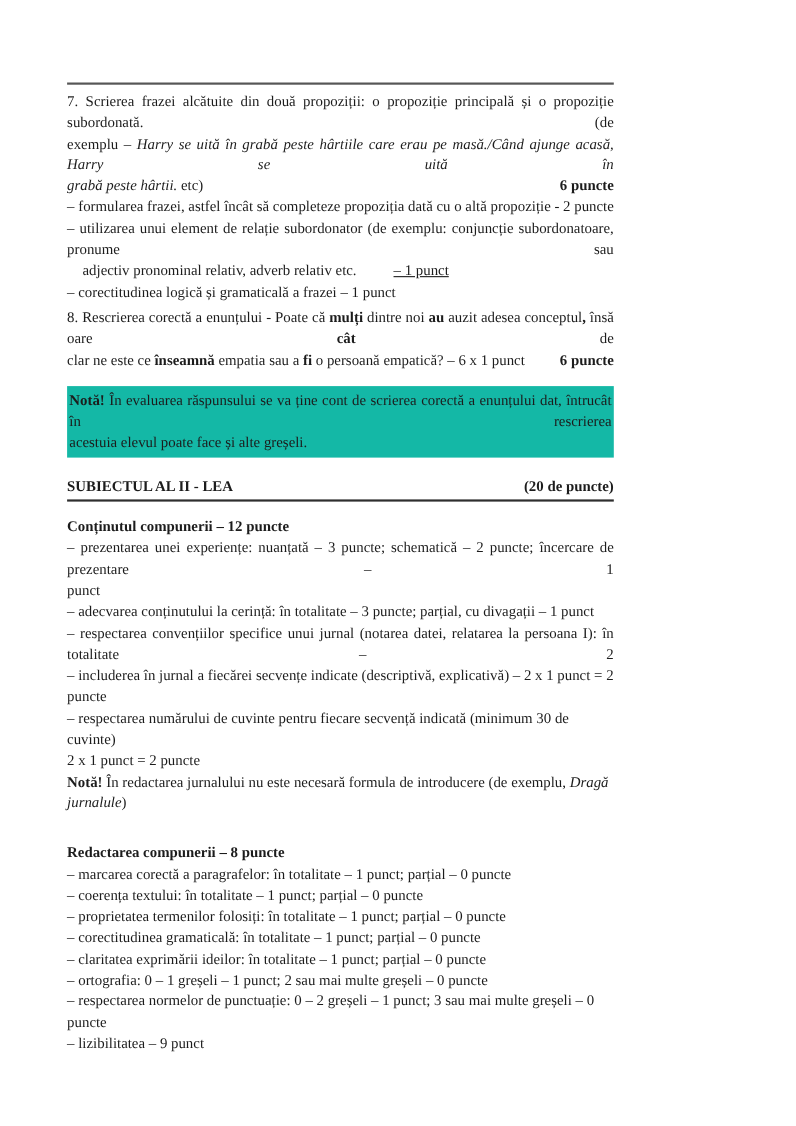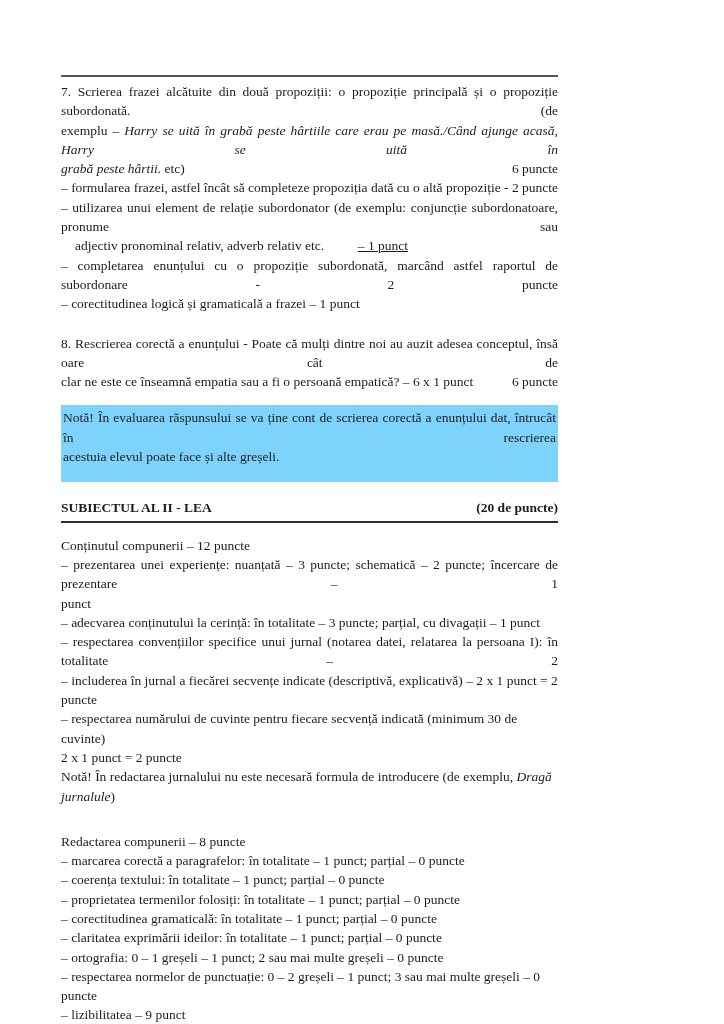--- a/index.html
+++ b/index.html
@@ -22,55 +22,54 @@
     border: none;
     border-top: 2px solid #565656;
     margin: 0;
     height: 0;
   }
   .block { margin: 0; }
   .line { min-height: 19.3px; }
   .line.fill { text-align: justify; text-align-last: justify; }
   .line.flexline { display: flex; justify-content: space-between; }
   .note-block {
-    background: #7dd3fc;
-    padding: 3px 2px 16px 2px;
+    background: #14b8a6;
+    padding: 3px 2px 4px 2px;
   }
   .heading-row {
     display: flex;
     justify-content: space-between;
     font-weight: bold;
     border-bottom: 2.5px solid #2e2e2e;
     padding-bottom: 3px;
   }
-  .b { font-weight: normal; }
+  .b { font-weight: bold; }
   .i { font-style: italic; }
 </style>
 </head>
 <body>
 
 <div class="page">
     <div class="rule"></div>
     <div class="block" style="margin-top: 5px;">
       <div class="line fill"><span><span>7. Scrierea frazei alcătuite din două propoziții: o propoziție principală și o propoziție subordonată. (de</span></span></div>
       <div class="line fill"><span><span>exemplu – </span><span class="i">Harry se uită în grabă peste hârtiile care erau pe masă./Când ajunge acasă, Harry se uită în</span></span></div>
       <div class="line flexline">
         <span><span class="i">grabă peste hârtii.</span><span> etc)</span></span>
         <span class="b">6 puncte</span>
       </div>
       <div class="line"><span><span>– formularea frazei, astfel încât să completeze propoziția dată cu o altă propoziție - 2 puncte</span></span></div>
       <div class="line fill"><span><span>– utilizarea unui element de relație subordonator (de exemplu: conjuncție subordonatoare, pronume sau</span></span></div>
       <div class="line flexline" style="padding-left: 14px; text-align: center;">
         <span><span>adjectiv pronominal relativ, adverb relativ etc.</span></span>
         <span style="margin-right: 150px; text-decoration: underline;">– 1 punct</span>
       </div>
-      <div class="line fill"><span><span>– completarea enunțului cu o propoziție subordonată, marcând astfel raportul de subordonare - 2 puncte</span></span></div>
       <div class="line"><span><span>– corectitudinea logică și gramaticală a frazei – 1 punct</span></span></div>
     </div>
-    <div class="block" style="margin-top: 20px;">
+    <div class="block" style="margin-top: 4px;">
       <div class="line fill"><span><span>8. Rescrierea corectă a enunțului - Poate că </span><span class="b">mulți</span><span> dintre noi </span><span class="b">au</span><span> auzit adesea conceptul</span><span class="b">,</span><span> însă oare </span><span class="b">cât</span><span> de</span></span></div>
       <div class="line flexline">
         <span><span>clar ne este ce </span><span class="b">înseamnă</span><span> empatia sau a </span><span class="b">fi</span><span> o persoană empatică? – 6 x 1 punct</span></span>
         <span class="b">6 puncte</span>
       </div>
     </div>
     <div class="block note-block" style="margin-top: 14px;">
       <div class="line fill"><span><span class="b">Notă!</span><span> În evaluarea răspunsului se va ține cont de scrierea corectă a enunțului dat, întrucât în rescrierea</span></span></div>
       <div class="line"><span><span>acestuia elevul poate face și alte greșeli.</span></span></div>
     </div>

